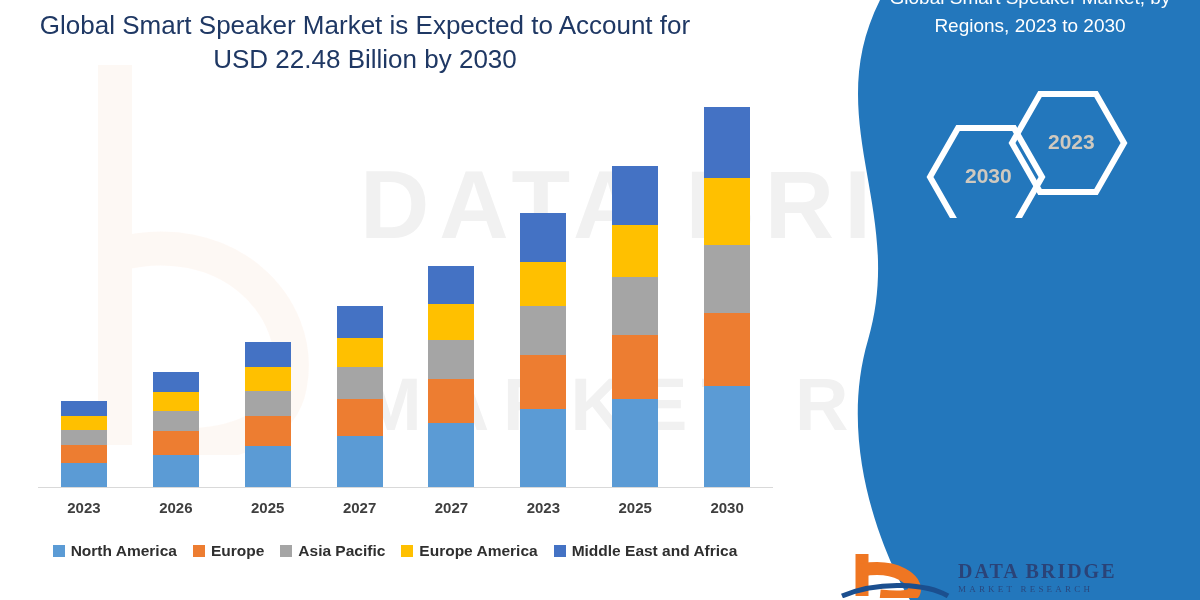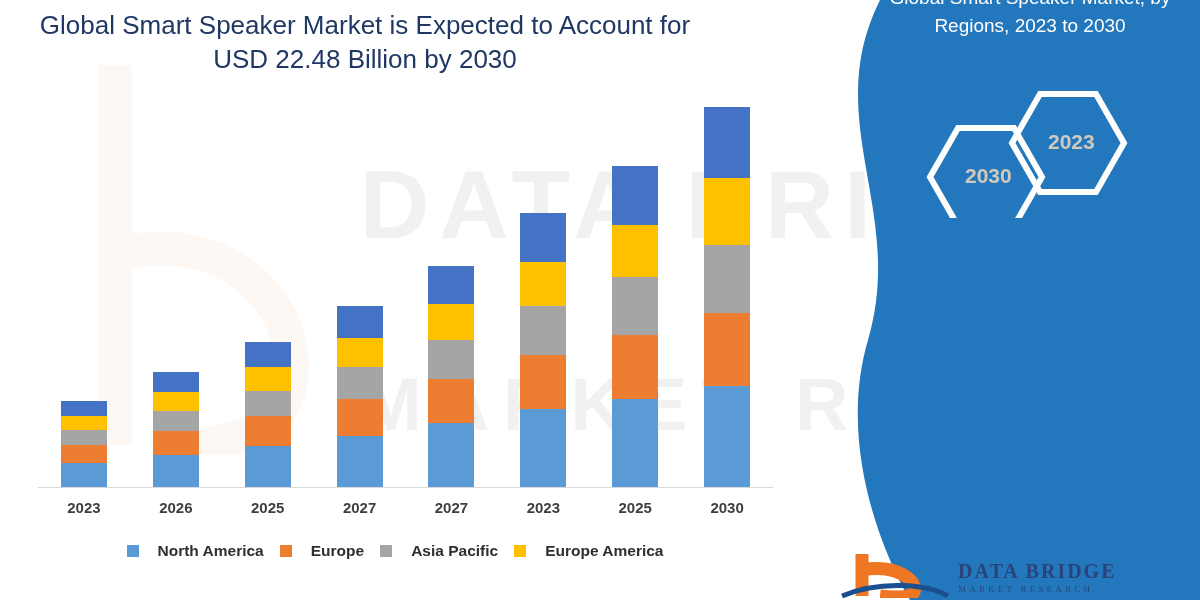--- a/index.html
+++ b/index.html
@@ -49,21 +49,21 @@
   .xaxis{
     position:absolute;left:38px;top:492px;width:735px;height:30px;
     display:flex;align-items:center;justify-content:space-around;
   }
   .xlabel{width:90px;text-align:center;font-size:15px;color:#3f3f3f;font-weight:bold;}
 
   .legend{
     position:absolute;left:0px;top:538px;width:790px;height:26px;
     display:flex;align-items:center;justify-content:center;gap:16px;
   }
-  .leg-item{display:flex;align-items:center;gap:19px;}
+  .leg-item{display:flex;align-items:center;gap:6px;}
   .leg-swatch{width:12px;height:12px;display:inline-block;}
   .leg-label{font-size:15.5px;color:#2f2f2f;font-weight:bold;white-space:nowrap;}
 
   
   .blue-panel{position:absolute;left:760px;top:0;width:440px;height:600px;}
   .blue-panel svg{position:absolute;left:0;top:0;}
 
   .panel-content{position:absolute;left:760px;top:0;width:440px;height:600px;pointer-events:none;}
   .panel-title{
     position:absolute;left:110px;top:-16px;width:320px;text-align:center;
@@ -205,20 +205,24 @@
           <span class="leg-label">Europe</span>
         </div>
         <div class="leg-item">
           <span class="leg-swatch" style="background: rgb(165, 165, 165);"></span>
           <span class="leg-label">Asia Pacific</span>
         </div>
         <div class="leg-item">
           <span class="leg-swatch" style="background: rgb(255, 192, 0);"></span>
           <span class="leg-label">Europe America</span>
         </div>
+        <div class="leg-item">
+          <span class="leg-swatch" style="background: rgb(68, 114, 196);"></span>
+          <span class="leg-label">Middle East and Africa</span>
+        </div>
       </div>
   </div>
 
   <div class="blue-panel">
     <svg width="440" height="600" viewBox="0 0 440 600">
       <path d="M120 0 L440 0 L440 600 L150 600 C 150 600 70 470 108 340 C 146 210 60 120 120 0 Z" fill="#2377bc"></path>
     </svg>
   </div>
 
   <div class="panel-content">

